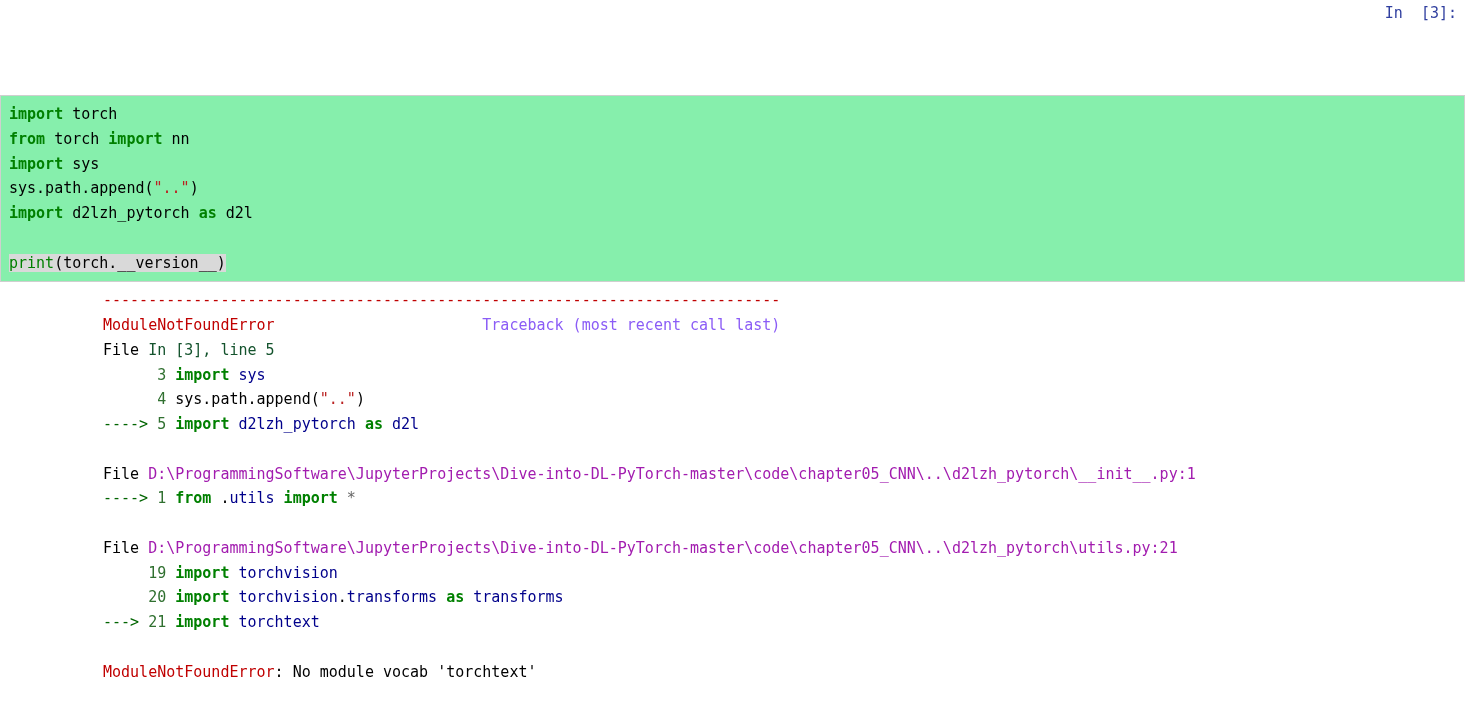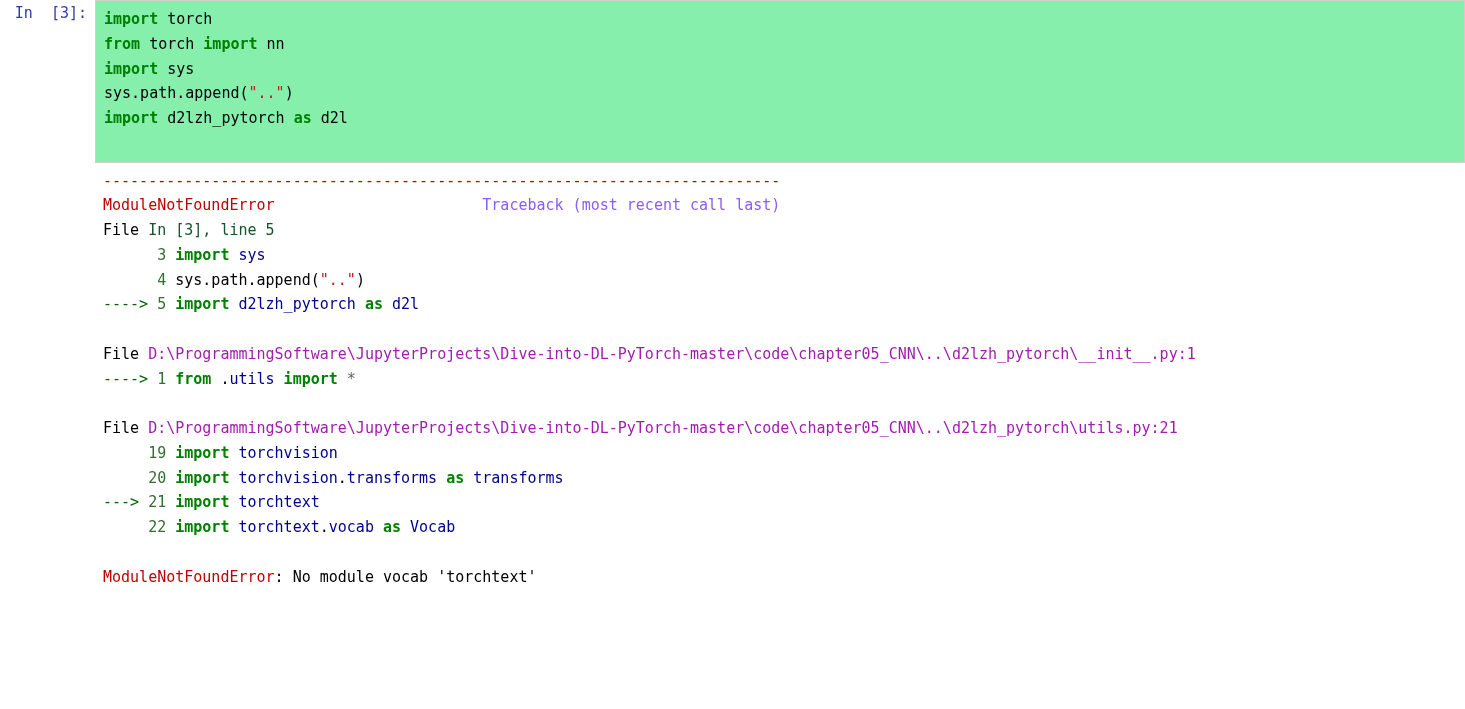--- a/index.html
+++ b/index.html
@@ -6,20 +6,21 @@
   body {
     margin: 0;
     padding: 0;
     font-family: "DejaVu Sans Mono", Menlo, Consolas, monospace;
     font-size: 15px;
     background: #ffffff;
   }
   .cell {
     display: flex;
     width: 100%;
+    flex-direction: column;
   }
   .prompt-col {
     flex: 0 0 95px;
     text-align: right;
     padding: 4px 8px 4px 0;
     font-family: monospace;
     color: #303F9F;
   }
   .prompt-in { color: #303F9F; }
   .input-area {
@@ -65,37 +66,37 @@
   <div class="prompt-col mono">
     <span class="prompt-in">In</span>&nbsp;&nbsp;<span>[</span><span>3</span><span>]:</span>
   </div>
   <div class="input-area">
     <div class="code-line"><span class="kw-green">import</span><span> torch</span></div>
     <div class="code-line"><span class="kw-green">from</span><span> torch </span><span class="kw-green">import</span><span> nn</span></div>
     <div class="code-line"><span class="kw-green">import</span><span> sys</span></div>
     <div class="code-line"><span>sys.path.append(</span><span class="str">".."</span><span>)</span></div>
     <div class="code-line"><span class="kw-green">import</span><span> d2lzh_pytorch </span><span class="kw-green">as</span><span> d2l</span></div>
     <div class="code-line"><span></span>&nbsp;</div>
+    <div class="code-line"><span class="sel-hl"><span class="builtin">print</span><span>(torch.__version__)</span></span></div>
   </div>
 </div>
 
 <div class="output-row">
   <div class="output-prompt-col"></div>
   <div class="output-area">
     <div class="code-line"><span class="hr-red">---------------------------------------------------------------------------</span></div>
     <div class="code-line"><span class="err-name">ModuleNotFoundError</span><span>                       </span><span class="tb-text">Traceback (most recent call last)</span></div>
     <div class="code-line"><span>File </span><span class="tb-cell">In [3], line 5</span></div>
     <div class="code-line"><span class="tb-lineno">      3</span><span class="tb-import"> import</span><span class="tb-mod-nav"> sys</span></div>
     <div class="code-line"><span class="tb-lineno">      4</span><span> sys.path.append(</span><span class="str">".."</span><span>)</span></div>
     <div class="code-line"><span class="tb-arrow">----&gt; </span><span class="tb-lineno">5</span><span class="tb-import"> import</span><span class="tb-mod-nav"> d2lzh_pytorch</span><span class="tb-import"> as</span><span class="tb-mod-nav"> d2l</span></div>
     <div class="code-line">&nbsp;</div>
     <div class="code-line"><span>File </span><span class="tb-file-path">D:\ProgrammingSoftware\JupyterProjects\Dive-into-DL-PyTorch-master\code\chapter05_CNN\..\d2lzh_pytorch\__init__.py:1</span></div>
     <div class="code-line"><span class="tb-arrow">----&gt; </span><span class="tb-lineno">1</span><span class="tb-import"> from</span><span> .</span><span class="tb-mod-nav">utils</span><span class="tb-import"> import</span><span class="tb-star"> *</span></div>
     <div class="code-line">&nbsp;</div>
     <div class="code-line"><span>File </span><span class="tb-file-path">D:\ProgrammingSoftware\JupyterProjects\Dive-into-DL-PyTorch-master\code\chapter05_CNN\..\d2lzh_pytorch\utils.py:21</span></div>
     <div class="code-line"><span class="tb-lineno">     19</span><span class="tb-import"> import</span><span class="tb-mod-nav"> torchvision</span></div>
     <div class="code-line"><span class="tb-lineno">     20</span><span class="tb-import"> import</span><span class="tb-mod-nav"> torchvision</span><span>.</span><span class="tb-mod-nav">transforms</span><span class="tb-import"> as</span><span class="tb-mod-nav"> transforms</span></div>
     <div class="code-line"><span class="tb-arrow">---&gt; </span><span class="tb-lineno">21</span><span class="tb-import"> import</span><span class="tb-mod-nav"> torchtext</span></div>
-    <div class="code-line"><span class="tb-lineno">     22</span><span class="tb-import"> import</span><span class="tb-mod-nav"> torchtext</span><span>.</span><span class="tb-mod-nav">vocab</span><span class="tb-import"> as</span><span class="tb-mod-nav"> Vocab</span></div>
     <div class="code-line">&nbsp;</div>
     <div class="code-line"><span class="err-name">ModuleNotFoundError</span><span>: </span><span>No module vocab 'torchtext'</span></div>
   </div>
 </div>
 
 </body></html>

